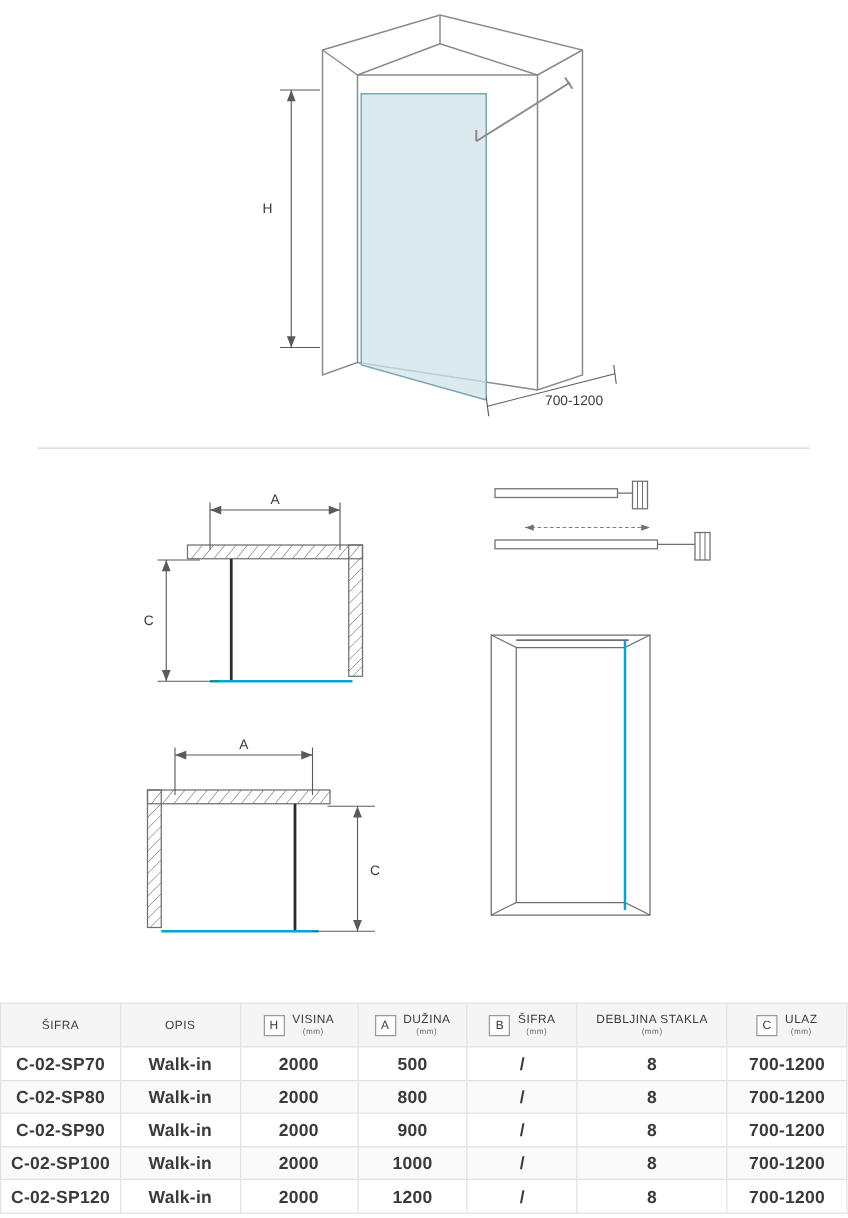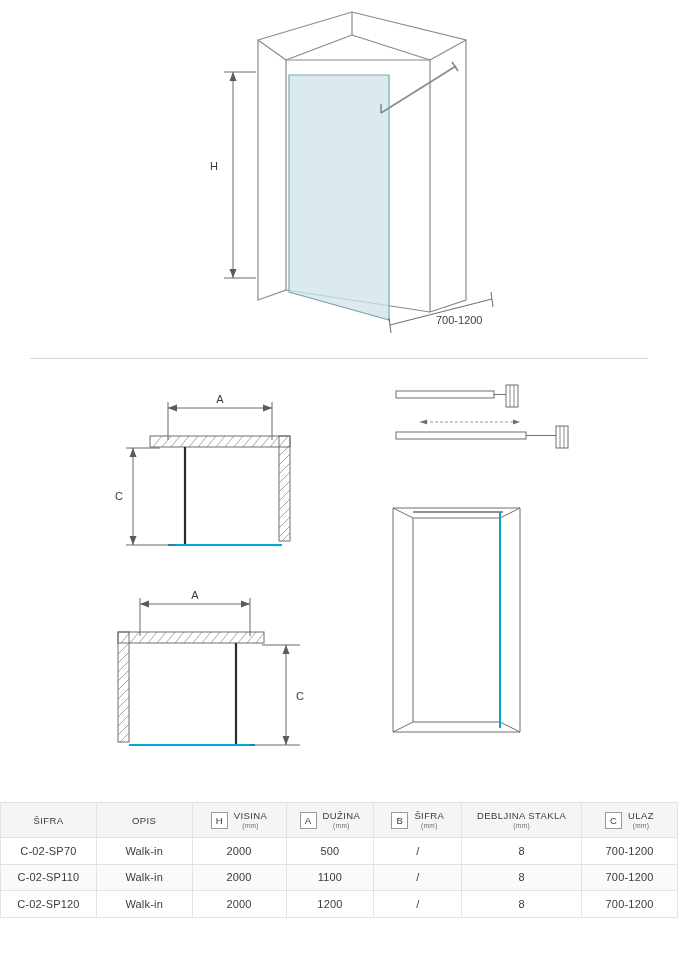--- a/index.html
+++ b/index.html
@@ -68,22 +68,23 @@
   }
   table.spec thead th {
     height: 30px;
     background: #f5f5f5;
     font-size: 9.5px;
     letter-spacing: 0.4px;
     padding: 2px 1px;
   }
   table.spec tbody td {
     height: 23.5px;
-    font-size: 11px;
+    font-size: 14px;
     letter-spacing: 0.2px;
+    font-weight: bold;
   }
   table.spec tbody tr:nth-child(even) td {
     background: #fafafa;
   }
   .hdr-main {
     display: block;
     line-height: 11px;
   }
   .hdr-unit {
     display: block;
@@ -396,24 +397,42 @@
         <tr>
           <td>C-02-SP70</td>
           <td>Walk-in</td>
           <td>2000</td>
           <td>500</td>
           <td>/</td>
           <td>8</td>
           <td>700-1200</td>
         </tr>
         <tr>
-          <td>C-02-SP110</td>
+          <td>C-02-SP80</td>
           <td>Walk-in</td>
           <td>2000</td>
-          <td>1100</td>
+          <td>800</td>
+          <td>/</td>
+          <td>8</td>
+          <td>700-1200</td>
+        </tr>
+        <tr>
+          <td>C-02-SP90</td>
+          <td>Walk-in</td>
+          <td>2000</td>
+          <td>900</td>
+          <td>/</td>
+          <td>8</td>
+          <td>700-1200</td>
+        </tr>
+        <tr>
+          <td>C-02-SP100</td>
+          <td>Walk-in</td>
+          <td>2000</td>
+          <td>1000</td>
           <td>/</td>
           <td>8</td>
           <td>700-1200</td>
         </tr>
         <tr>
           <td>C-02-SP120</td>
           <td>Walk-in</td>
           <td>2000</td>
           <td>1200</td>
           <td>/</td>

